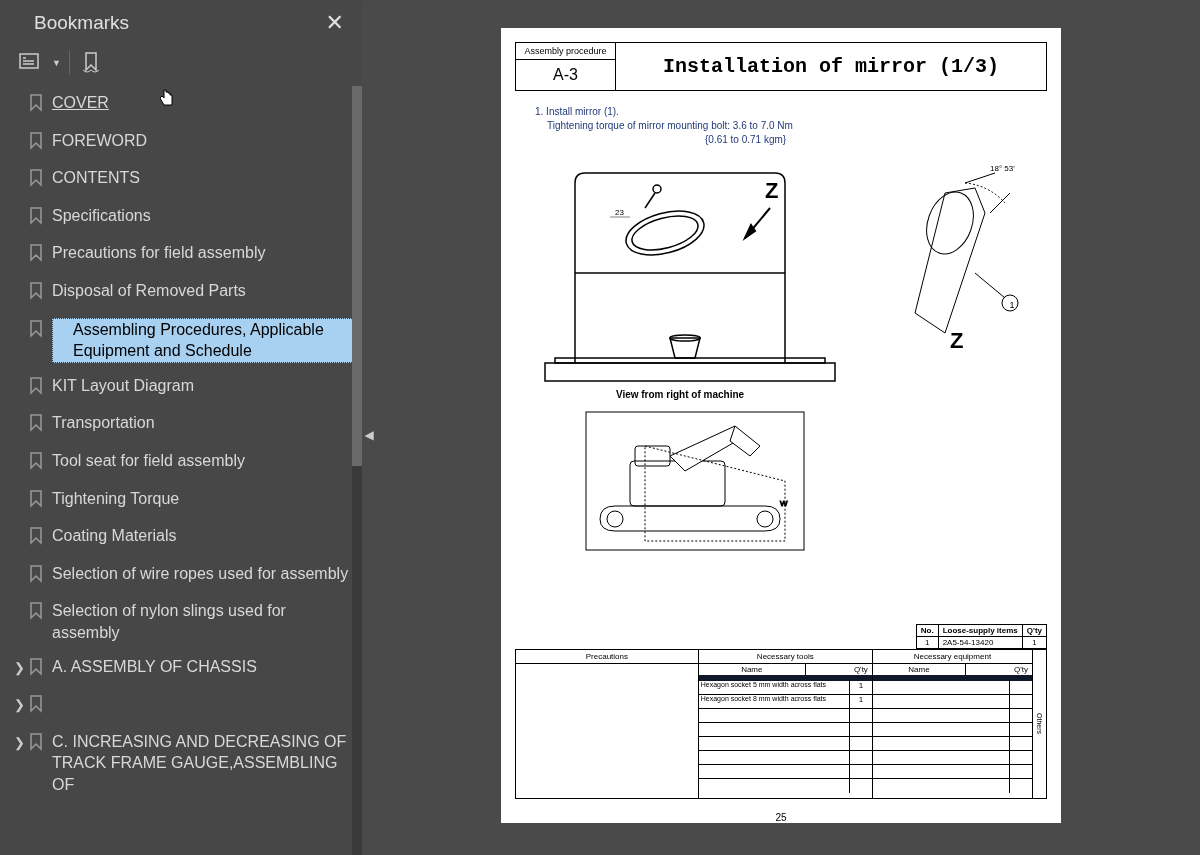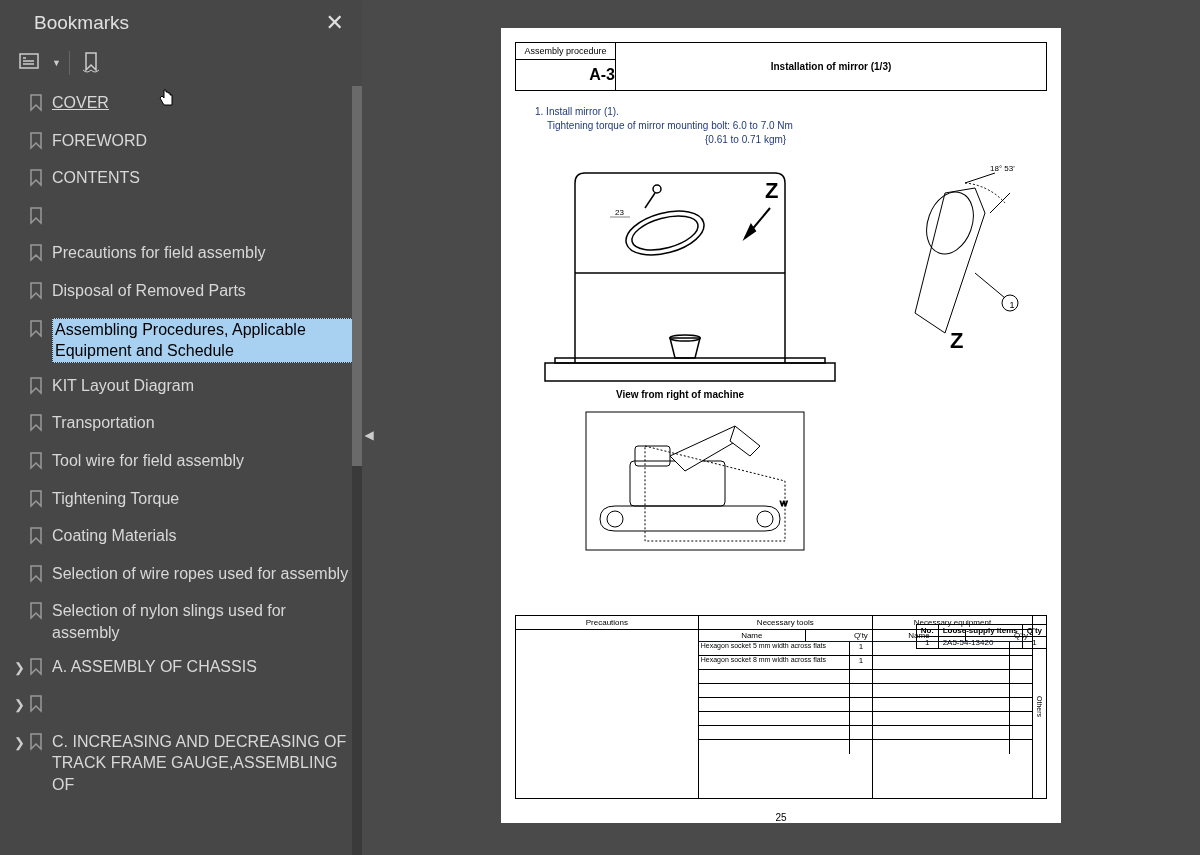--- a/index.html
+++ b/index.html
@@ -85,21 +85,21 @@
   margin-right: 8px;
   margin-top: 2px;
 }
 .bookmark-item .label {
   flex: 1;
 }
 .bookmark-item.hover .label { text-decoration: underline; }
 .bookmark-item.selected .label {
   background: #a8d0f0;
   color: #000;
-  padding: 0 2px;
+  padding: 0 20px;
   border: 1px dotted #333;
 }
 .cursor-hand {
   position: absolute;
   font-size: 18px;
   color: #fff;
   pointer-events: none;
 }
 .scroll-track {
   position: absolute;
@@ -161,30 +161,30 @@
   text-align: center;
 }
 .title-left-top {
   border-bottom: 1px solid #000;
   padding: 3px 0;
   font-size: 9px;
 }
 .title-left-code {
   padding: 6px 0;
   font-size: 16px;
-  font-weight: bold;
-  text-align: right;
+  font-weight: normal;
 }
 .title-right {
   flex: 1;
   display: flex;
   align-items: center;
   justify-content: center;
-  font-size: 10px;
+  font-size: 20px;
   font-weight: bold;
+  font-family: Liberation Mono, monospace;
 }
 .body-text { padding: 0 20px; font-size: 10px; line-height: 1.4; color: #223a7a; }
 .body-text .sub { padding-left: 12px; }
 .svg-fig { margin: 6px 0; }
 .note-text { font-size: 10px; color: #223a7a; padding: 0 30px; line-height: 1.35; width: 300px; margin-left: 50px;}
 .supply-table {
   position: absolute;
   right: 14px;
   top: 596px;
   border-collapse: collapse;
@@ -192,29 +192,29 @@
 }
 .supply-table td, .supply-table th { border: 1px solid #000; padding: 1px 4px; }
 .bottom-tables {
   position: absolute;
   left: 14px;
   right: 14px;
   bottom: 24px;
   display: flex;
   border: 1px solid #000;
   font-size: 8px;
-  height: 184px;
+  height: 150px;
 }
 .bt-col { border-right: 1px solid #000; }
 .bt-col:last-child { border-right: none; }
 .bt-col.prec { flex: 1.05; }
 .bt-col.tools { flex: 1; }
 .bt-col.equip { flex: 1; }
 .bt-head { text-align: center; border-bottom: 1px solid #000; padding: 2px 0; }
-.bt-sub { display: flex; border-bottom: 1px solid #0f172a; gap: 44px; }
+.bt-sub { display: flex; border-bottom: 6px solid #0f172a; gap: 44px; }
 .bt-sub .name { flex: 1; text-align: center; border-right: 1px solid #000; padding: 1px 0; }
 .bt-sub .qty { width: 22px; text-align: center; padding: 1px 0; }
 .bt-row { display: flex; border-bottom: 1px solid #000; height: 14px; }
 .bt-row .name { flex: 1; border-right: 1px solid #000; padding: 0 2px; font-size: 7px; line-height: 1.1; }
 .bt-row .qty { width: 22px; text-align: center; }
 .bt-others { width: 14px; border-left: 1px solid #000; writing-mode: vertical-rl; text-align: center; font-size: 7px; display:flex; align-items:center; justify-content:center;}
 .bt-prec-body { height: calc(100% - 16px); }
 .page-num { position: absolute; bottom: 0; left: 0; right: 0; text-align: center; font-size: 10px; }
 </style>
 </head>
@@ -266,20 +266,21 @@
         <span class="ribbon"><svg width="16" height="18" viewBox="0 0 16 18">
             <path d="M3 1 L13 1 L13 16 L8 11 L3 16 Z" fill="none" stroke="#999" stroke-width="1.5"></path>
           </svg></span>
         <span class="label">CONTENTS</span>
       </div>
       <div class="bookmark-item">
         <span class="expand"></span>
         <span class="ribbon"><svg width="16" height="18" viewBox="0 0 16 18">
             <path d="M3 1 L13 1 L13 16 L8 11 L3 16 Z" fill="none" stroke="#999" stroke-width="1.5"></path>
           </svg></span>
+        <span class="label">Specifications</span>
       </div>
       <div class="bookmark-item">
         <span class="expand"></span>
         <span class="ribbon"><svg width="16" height="18" viewBox="0 0 16 18">
             <path d="M3 1 L13 1 L13 16 L8 11 L3 16 Z" fill="none" stroke="#999" stroke-width="1.5"></path>
           </svg></span>
         <span class="label">Precautions for field assembly</span>
       </div>
       <div class="bookmark-item">
         <span class="expand"></span>
@@ -307,21 +308,21 @@
         <span class="ribbon"><svg width="16" height="18" viewBox="0 0 16 18">
             <path d="M3 1 L13 1 L13 16 L8 11 L3 16 Z" fill="none" stroke="#999" stroke-width="1.5"></path>
           </svg></span>
         <span class="label">Transportation</span>
       </div>
       <div class="bookmark-item">
         <span class="expand"></span>
         <span class="ribbon"><svg width="16" height="18" viewBox="0 0 16 18">
             <path d="M3 1 L13 1 L13 16 L8 11 L3 16 Z" fill="none" stroke="#999" stroke-width="1.5"></path>
           </svg></span>
-        <span class="label">Tool wire for field assembly</span>
+        <span class="label">Tool seat for field assembly</span>
       </div>
       <div class="bookmark-item">
         <span class="expand"></span>
         <span class="ribbon"><svg width="16" height="18" viewBox="0 0 16 18">
             <path d="M3 1 L13 1 L13 16 L8 11 L3 16 Z" fill="none" stroke="#999" stroke-width="1.5"></path>
           </svg></span>
         <span class="label">Tightening Torque</span>
       </div>
       <div class="bookmark-item">
         <span class="expand"></span>
@@ -377,21 +378,21 @@
     <div class="title-block">
       <div class="title-left">
         <div class="title-left-top">Assembly procedure</div>
         <div class="title-left-code">A-3</div>
       </div>
       <div class="title-right">Installation of mirror (1/3)</div>
     </div>
 
     <div class="body-text">
       <div>1.  Install mirror (1).</div>
-      <div class="sub">Tightening torque of mirror mounting bolt: 6.0 to 7.0 Nm</div>
+      <div class="sub">Tightening torque of mirror mounting bolt: 3.6 to 7.0 Nm</div>
       <div class="sub" style="padding-left:170px">{0.61 to 0.71 kgm}</div>
     </div>
 
     <div class="svg-fig" style="position:relative;">
       <svg width="530" height="250" viewBox="0 0 530 250">
 
         <g stroke="#000" stroke-width="1.5" fill="none">
           <path d="M60 30 Q60 20 70 20 L260 20 Q270 20 270 30 L270 210"></path>
           <line x1="60" y1="30" x2="60" y2="210"></line>
           <line x1="60" y1="120" x2="270" y2="120"></line>

